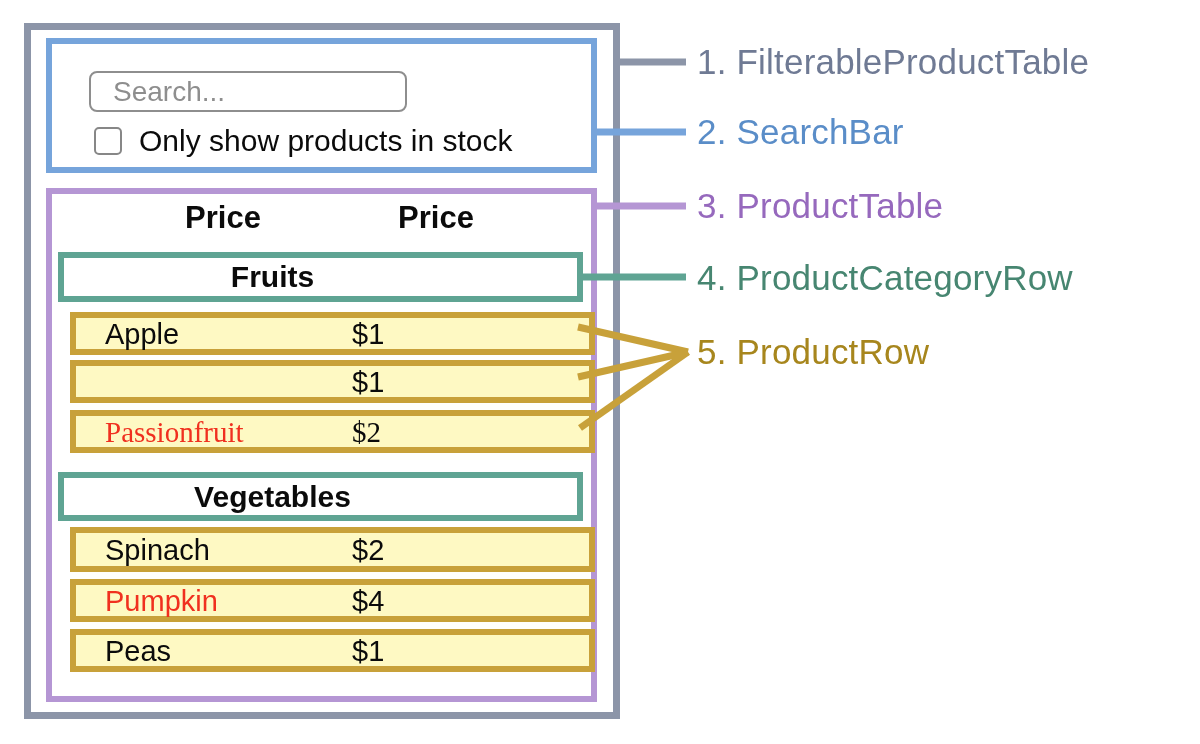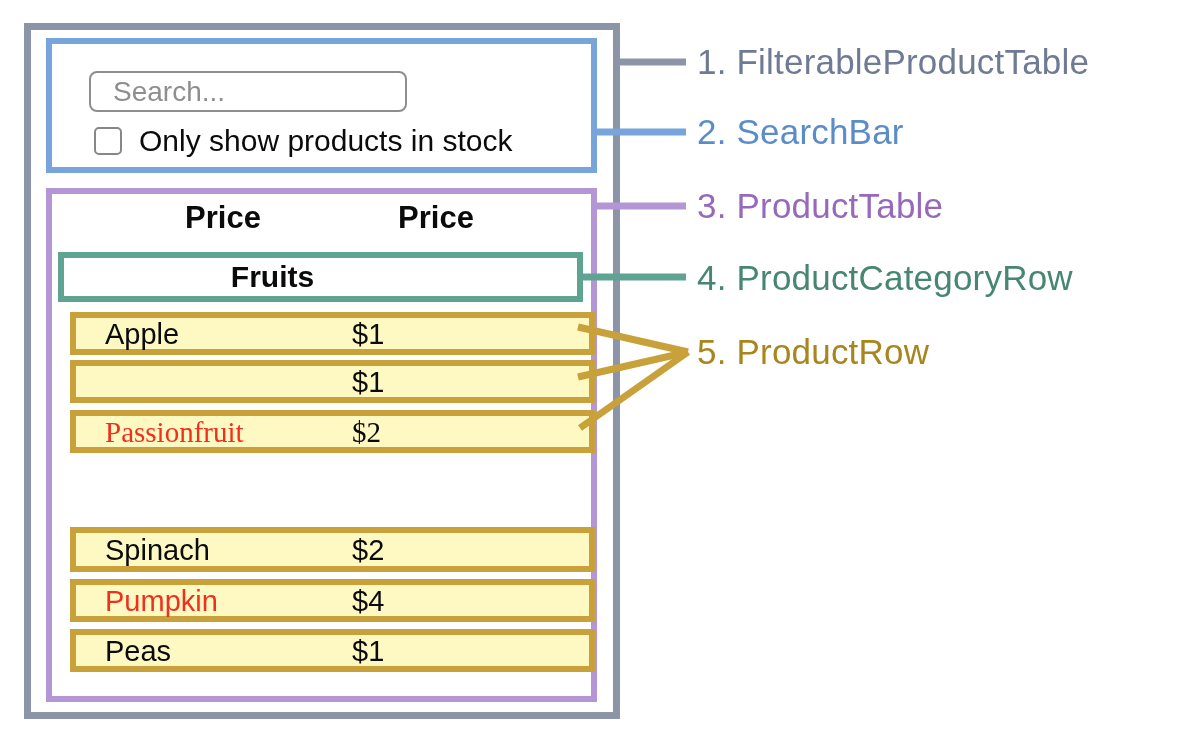--- a/index.html
+++ b/index.html
@@ -87,20 +87,23 @@
     <span class="row-price">$1</span>
   </div>
   <div class="box-row" style="top:360px;">
     <span class="row-price">$1</span>
   </div>
   <div class="box-row out-of-stock" style="top:410px;font-family:Liberation Serif, serif;">
     <span class="row-name">Passionfruit</span>
     <span class="row-price">$2</span>
   </div>
 
+  <div class="box-cat" style="top:472px;height:49px;">
+    <div class="cat-label">Vegetables</div>
+  </div>
 
   <div class="box-row" style="top:527px;height:45px;">
     <span class="row-name">Spinach</span>
     <span class="row-price">$2</span>
   </div>
   <div class="box-row out-of-stock" style="top:579px;">
     <span class="row-name">Pumpkin</span>
     <span class="row-price">$4</span>
   </div>
   <div class="box-row" style="top:629px;">

